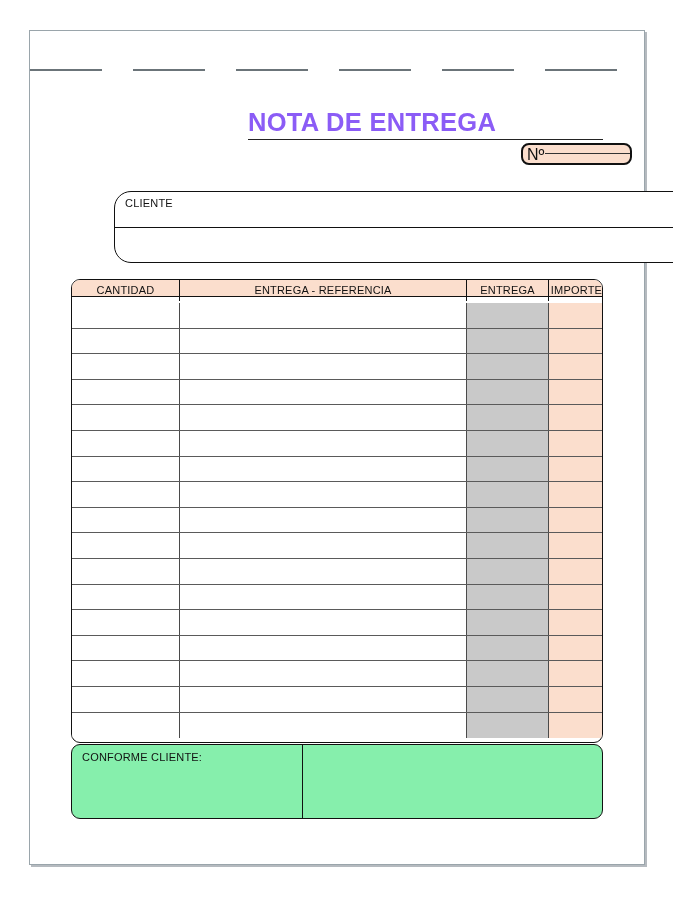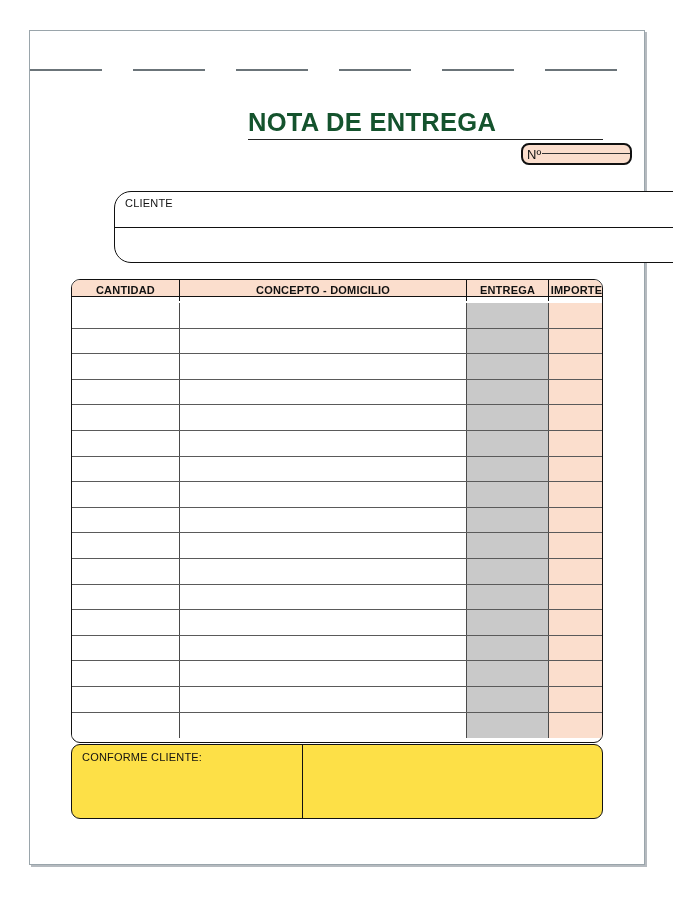--- a/index.html
+++ b/index.html
@@ -49,21 +49,21 @@
     left: 218px;
     top: 78px;
     width: 355px;
     height: 40px;
     display: flex;
     align-items: flex-start;
   }
   #doc-title {
     font-size: 25.5px;
     font-weight: bold;
-    color: #14532d;
+    color: #8b5cf6;
     letter-spacing: 0.3px;
     line-height: 27px;
     white-space: nowrap;
   }
   #title-rule {
     position: absolute;
     left: 218px;
     top: 108px;
     width: 355px;
     height: 0;
@@ -80,21 +80,21 @@
     border: 2px solid #111111;
     border-radius: 8px;
     background: #FBDECD;
     box-sizing: border-box;
     display: flex;
     align-items: center;
     padding-left: 4px;
     overflow: hidden;
   }
   #numero-label {
-    font-size: 13px;
+    font-size: 16px;
     color: #111;
     line-height: 13px;
     text-align: right;
   }
   #numero-rule {
     flex: 1;
     height: 0;
     border-bottom: 1.3px solid #333;
     margin-bottom: 1px;
     margin-left: 1px;
@@ -175,21 +175,20 @@
     background: #fff;
   }
   #thead {
     position: absolute;
     left: 0; top: 0;
     width: 100%;
     height: 17px;
     background: #FBDECD;
     border-bottom: 1.8px solid #111;
     box-sizing: border-box;
-    font-weight: bold;
   }
   .th {
     position: absolute;
     top: 0;
     height: 21px;
     line-height: 21px;
     text-align: center;
     font-size: 11px;
     color: #111;
     letter-spacing: 0.2px;
@@ -229,21 +228,21 @@
   
   #footer-box {
     position: absolute;
     left: 41px;
     top: 713px;
     width: 532px;
     height: 75px;
     border: 1.8px solid #111;
     border-radius: 9px;
     box-sizing: border-box;
-    background: #fde047;
+    background: #86efac;
     overflow: hidden;
   }
   #conforme-pane {
     position: absolute;
     left: 0; top: 0;
     width: 231px; height: 100%;
     border-right: 1.6px solid #111;
     box-sizing: border-box;
   }
   #conforme-label {
@@ -310,21 +309,21 @@
 
   <div id="client-box">
     <div id="field-cliente" class="client-field">
       <span class="client-label">CLIENTE</span>
     </div>
   </div>
 
   <div id="table-box">
     <div id="thead">
       <div id="th-cantidad" class="th">CANTIDAD</div>
-      <div id="th-concepto" class="th">CONCEPTO - DOMICILIO</div>
+      <div id="th-concepto" class="th">ENTREGA - REFERENCIA</div>
       <div id="th-precio" class="th">ENTREGA</div>
       <div id="th-importe" class="th">IMPORTE</div>
     </div>
     <div id="tbody">
         <div class="trow">
           <div class="cell c-cantidad"></div>
           <div class="cell c-concepto"></div>
           <div class="cell c-precio"></div>
           <div class="cell c-importe"></div>
         </div>

